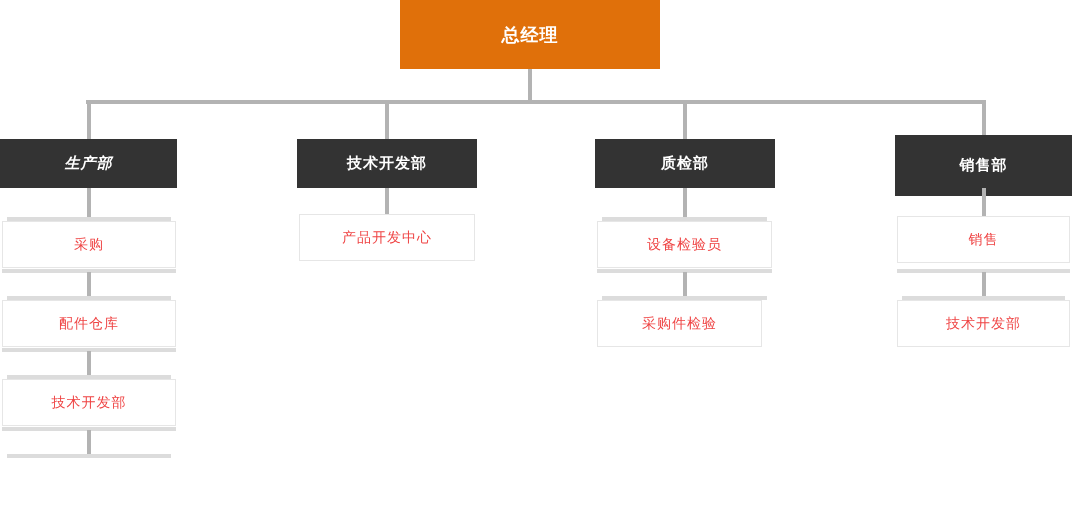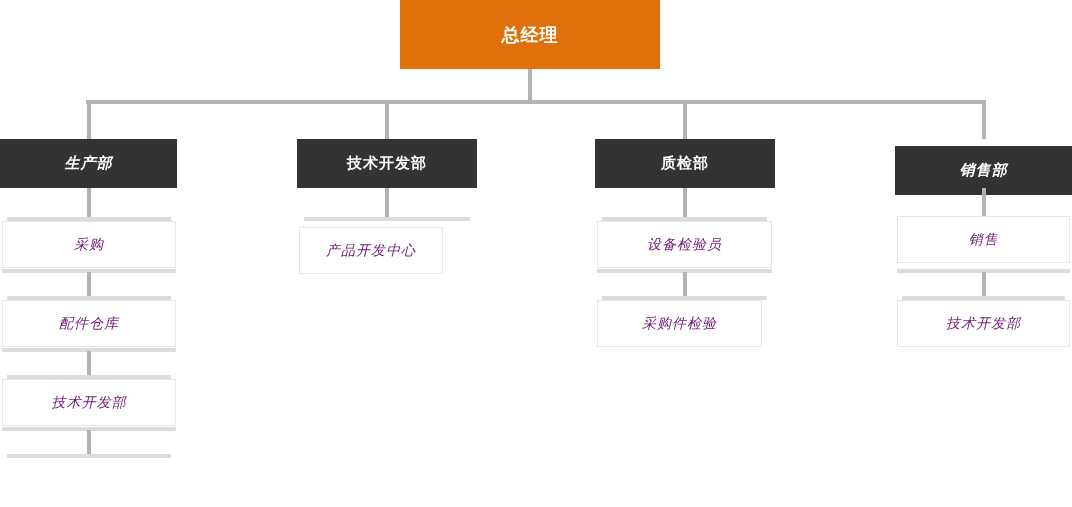--- a/index.html
+++ b/index.html
@@ -33,24 +33,23 @@
   .node-dept {
     background: #333333;
     color: #ffffff;
     font-size: 15px;
     font-weight: bold;
     letter-spacing: 1px;
   }
   .node-leaf {
     background: #ffffff;
     border: 1px solid #E6E6E6;
-    color: #701a75;
+    color: #ef4444;
     font-size: 14px;
     letter-spacing: 1px;
-    font-style: italic;
   }
   .vline {
     position: absolute;
     width: 4px;
     background: #B3B3B3;
   }
   .hline {
     position: absolute;
     height: 4px;
     background: #B3B3B3;
@@ -72,21 +71,21 @@
   <div class="hline" style="left:86px; top:100px; width:900px;"></div>
 
   <div class="vline" style="left:87px;  top:104px; height:35px;"></div>
   <div class="vline" style="left:385px; top:104px; height:35px;"></div>
   <div class="vline" style="left:683px; top:104px; height:35px;"></div>
   <div class="vline" style="left:982px; top:104px; height:35px;"></div>
 
   <div class="node node-dept" style="left:0;     top:139px; width:177px; height:49px;font-style:italic;">生产部</div>
   <div class="node node-dept" style="left:297px; top:139px; width:180px; height:49px;">技术开发部</div>
   <div class="node node-dept" style="left:595px; top:139px; width:180px; height:49px;">质检部</div>
-  <div class="node node-dept" style="left:895px; top:146px; width:177px; height:49px;font-style:italic;">销售部</div>
+  <div class="node node-dept" style="left:895px; top:135px; width:177px; height:61px;">销售部</div>
 
   <div class="vline" style="left:87px; top:188px; height:31px;"></div>
   <div class="cap" style="left:7px;  top:217px; width:164px;"></div>
   <div class="node node-leaf" style="left:2px; top:221px; width:174px; height:47px;">采购</div>
 
   <div class="cap" style="left:2px; top:269px; width:174px;"></div>
   <div class="vline" style="left:87px; top:272px; height:26px;"></div>
   <div class="cap" style="left:7px; top:296px; width:164px;"></div>
   <div class="node node-leaf" style="left:2px; top:300px; width:174px; height:47px;">配件仓库</div>
 
@@ -94,21 +93,21 @@
   <div class="vline" style="left:87px; top:351px; height:26px;"></div>
   <div class="cap" style="left:7px; top:375px; width:164px;"></div>
   <div class="node node-leaf" style="left:2px; top:379px; width:174px; height:47px;">技术开发部</div>
 
   <div class="cap" style="left:2px; top:427px; width:174px;"></div>
   <div class="vline" style="left:87px; top:430px; height:26px;"></div>
   <div class="cap" style="left:7px; top:454px; width:164px;"></div>
 
   <div class="vline" style="left:385px; top:188px; height:31px;"></div>
   <div class="cap" style="left:304px; top:217px; width:166px;"></div>
-  <div class="node node-leaf" style="left:299px; top:227px; width:144px; height:47px;">产品开发中心</div>
+  <div class="node node-leaf" style="left:299px; top:214px; width:176px; height:47px;">产品开发中心</div>
 
   <div class="vline" style="left:683px; top:188px; height:31px;"></div>
   <div class="cap" style="left:602px; top:217px; width:165px;"></div>
   <div class="node node-leaf" style="left:597px; top:221px; width:175px; height:47px;">设备检验员</div>
 
   <div class="cap" style="left:597px; top:269px; width:175px;"></div>
   <div class="vline" style="left:683px; top:272px; height:26px;"></div>
   <div class="cap" style="left:602px; top:296px; width:165px;"></div>
   <div class="node node-leaf" style="left:597px; top:300px; width:165px; height:47px;">采购件检验</div>
 

